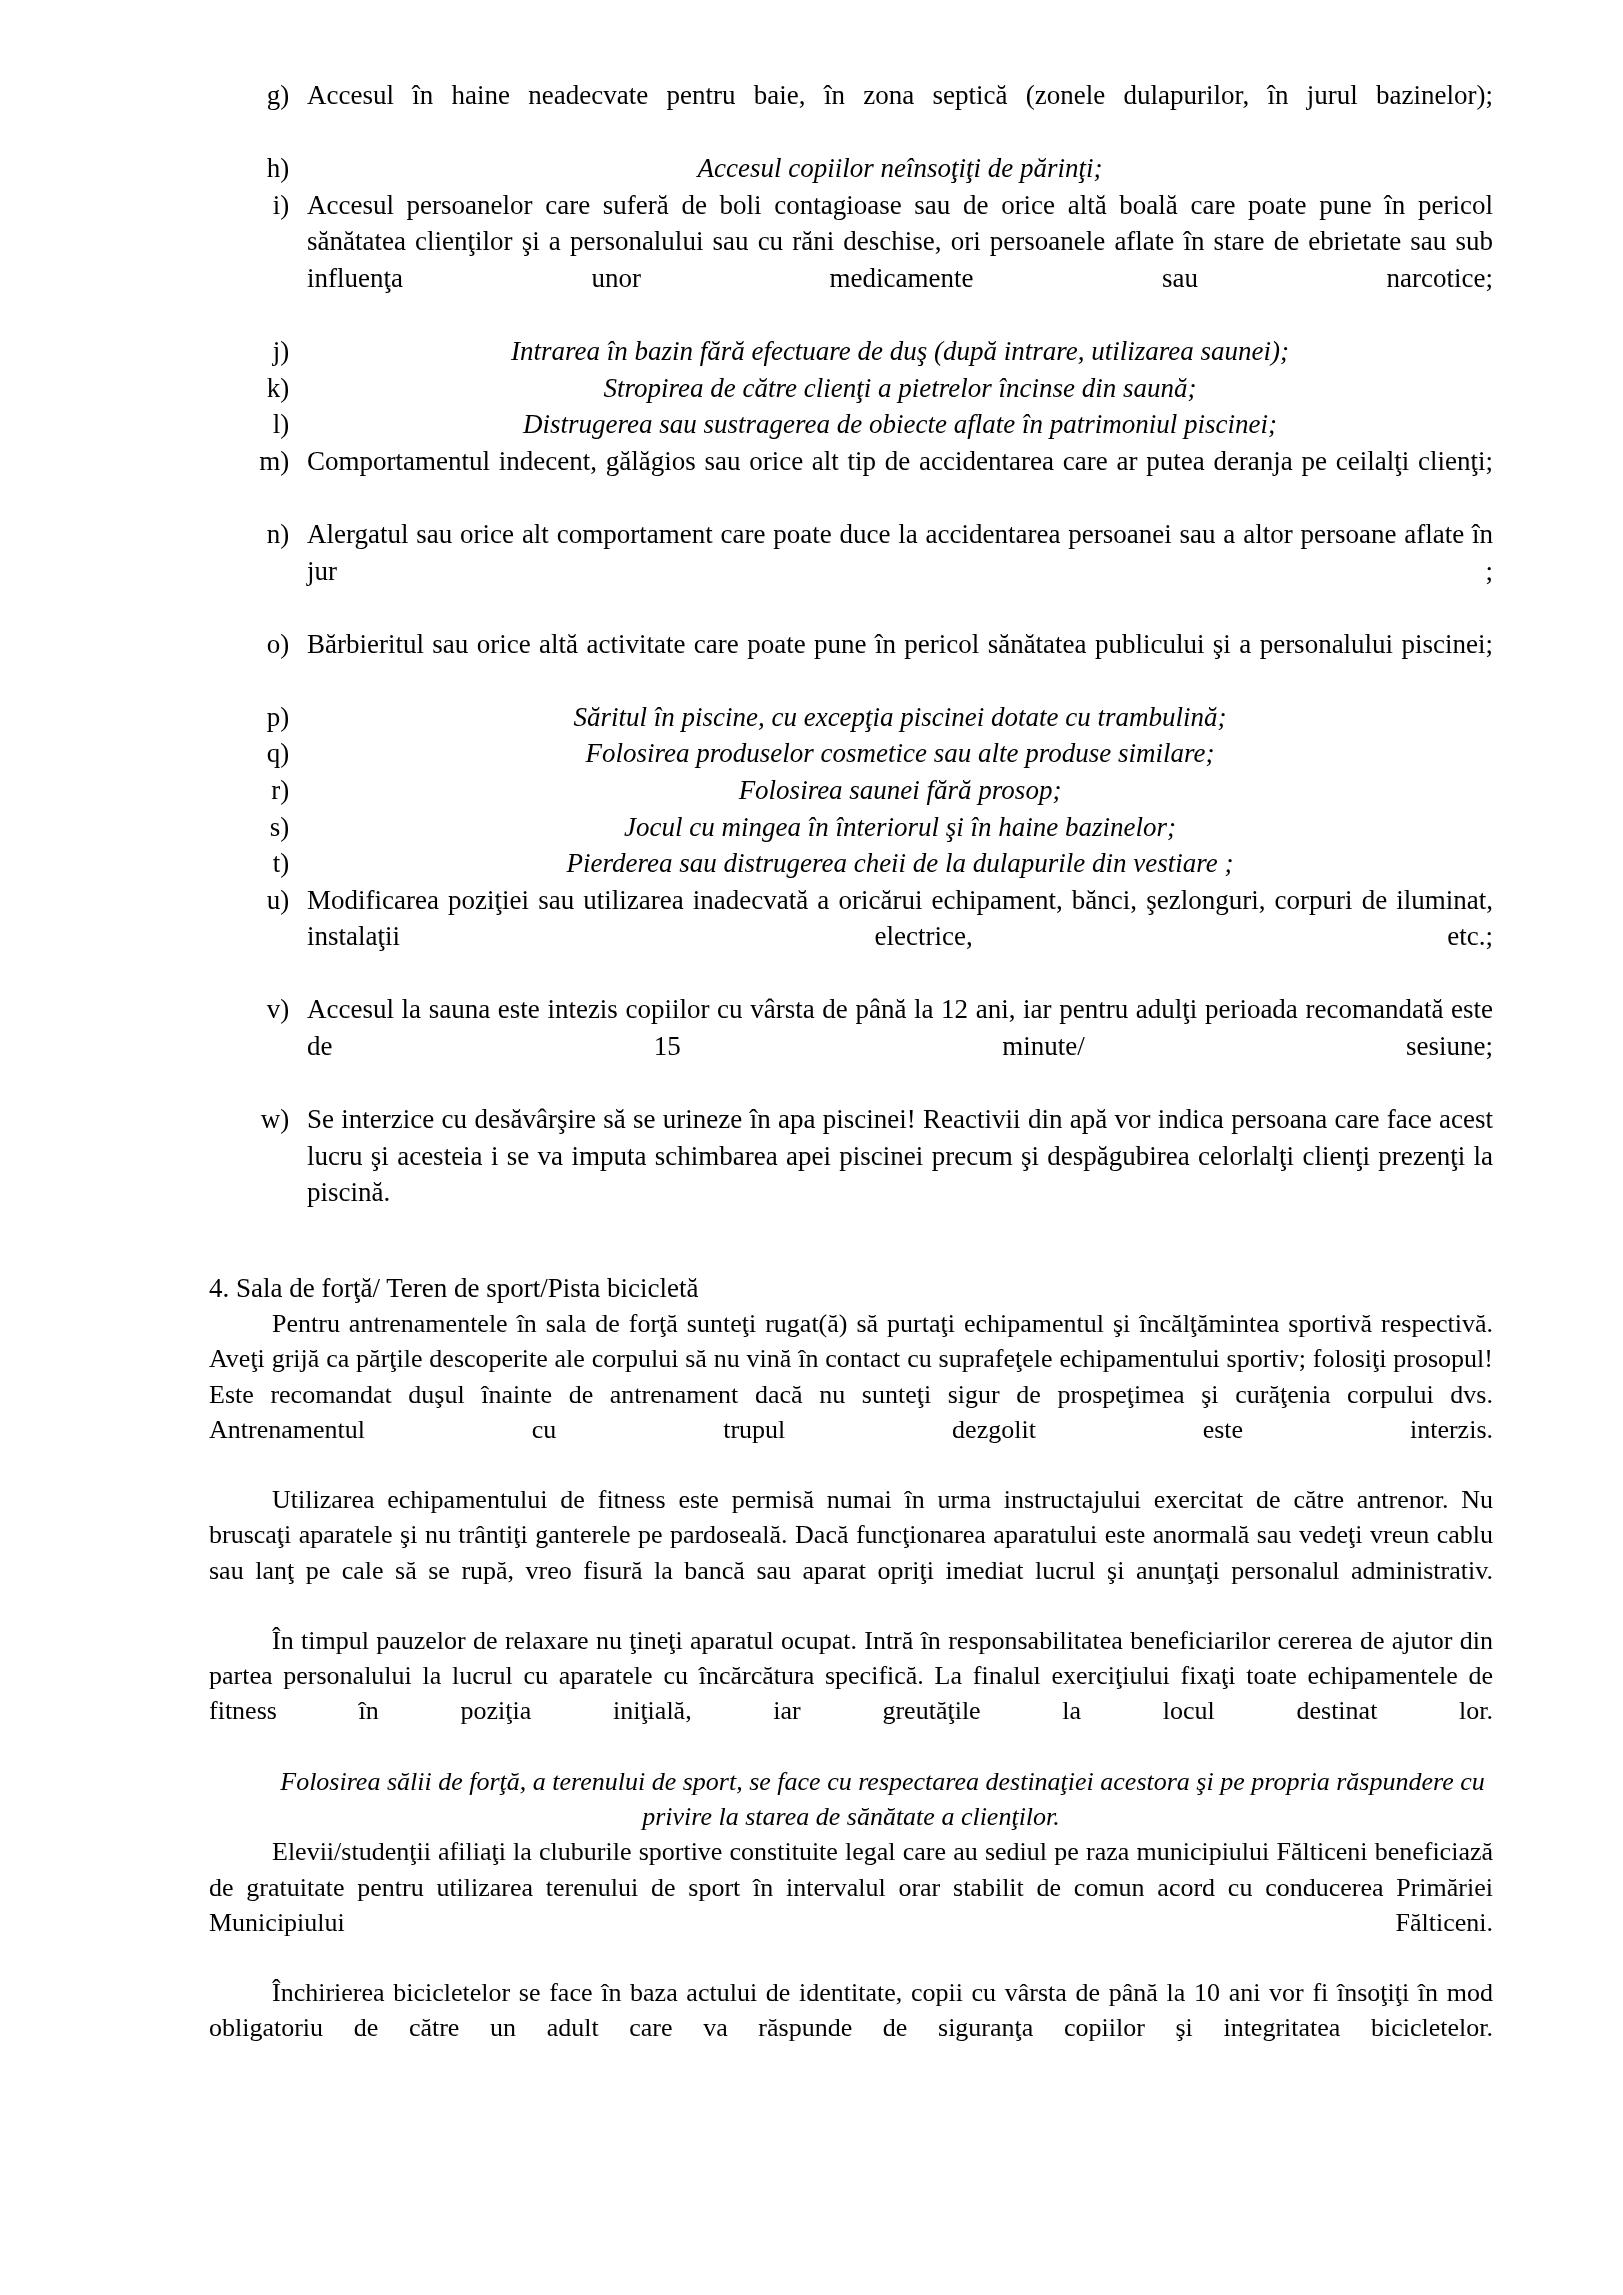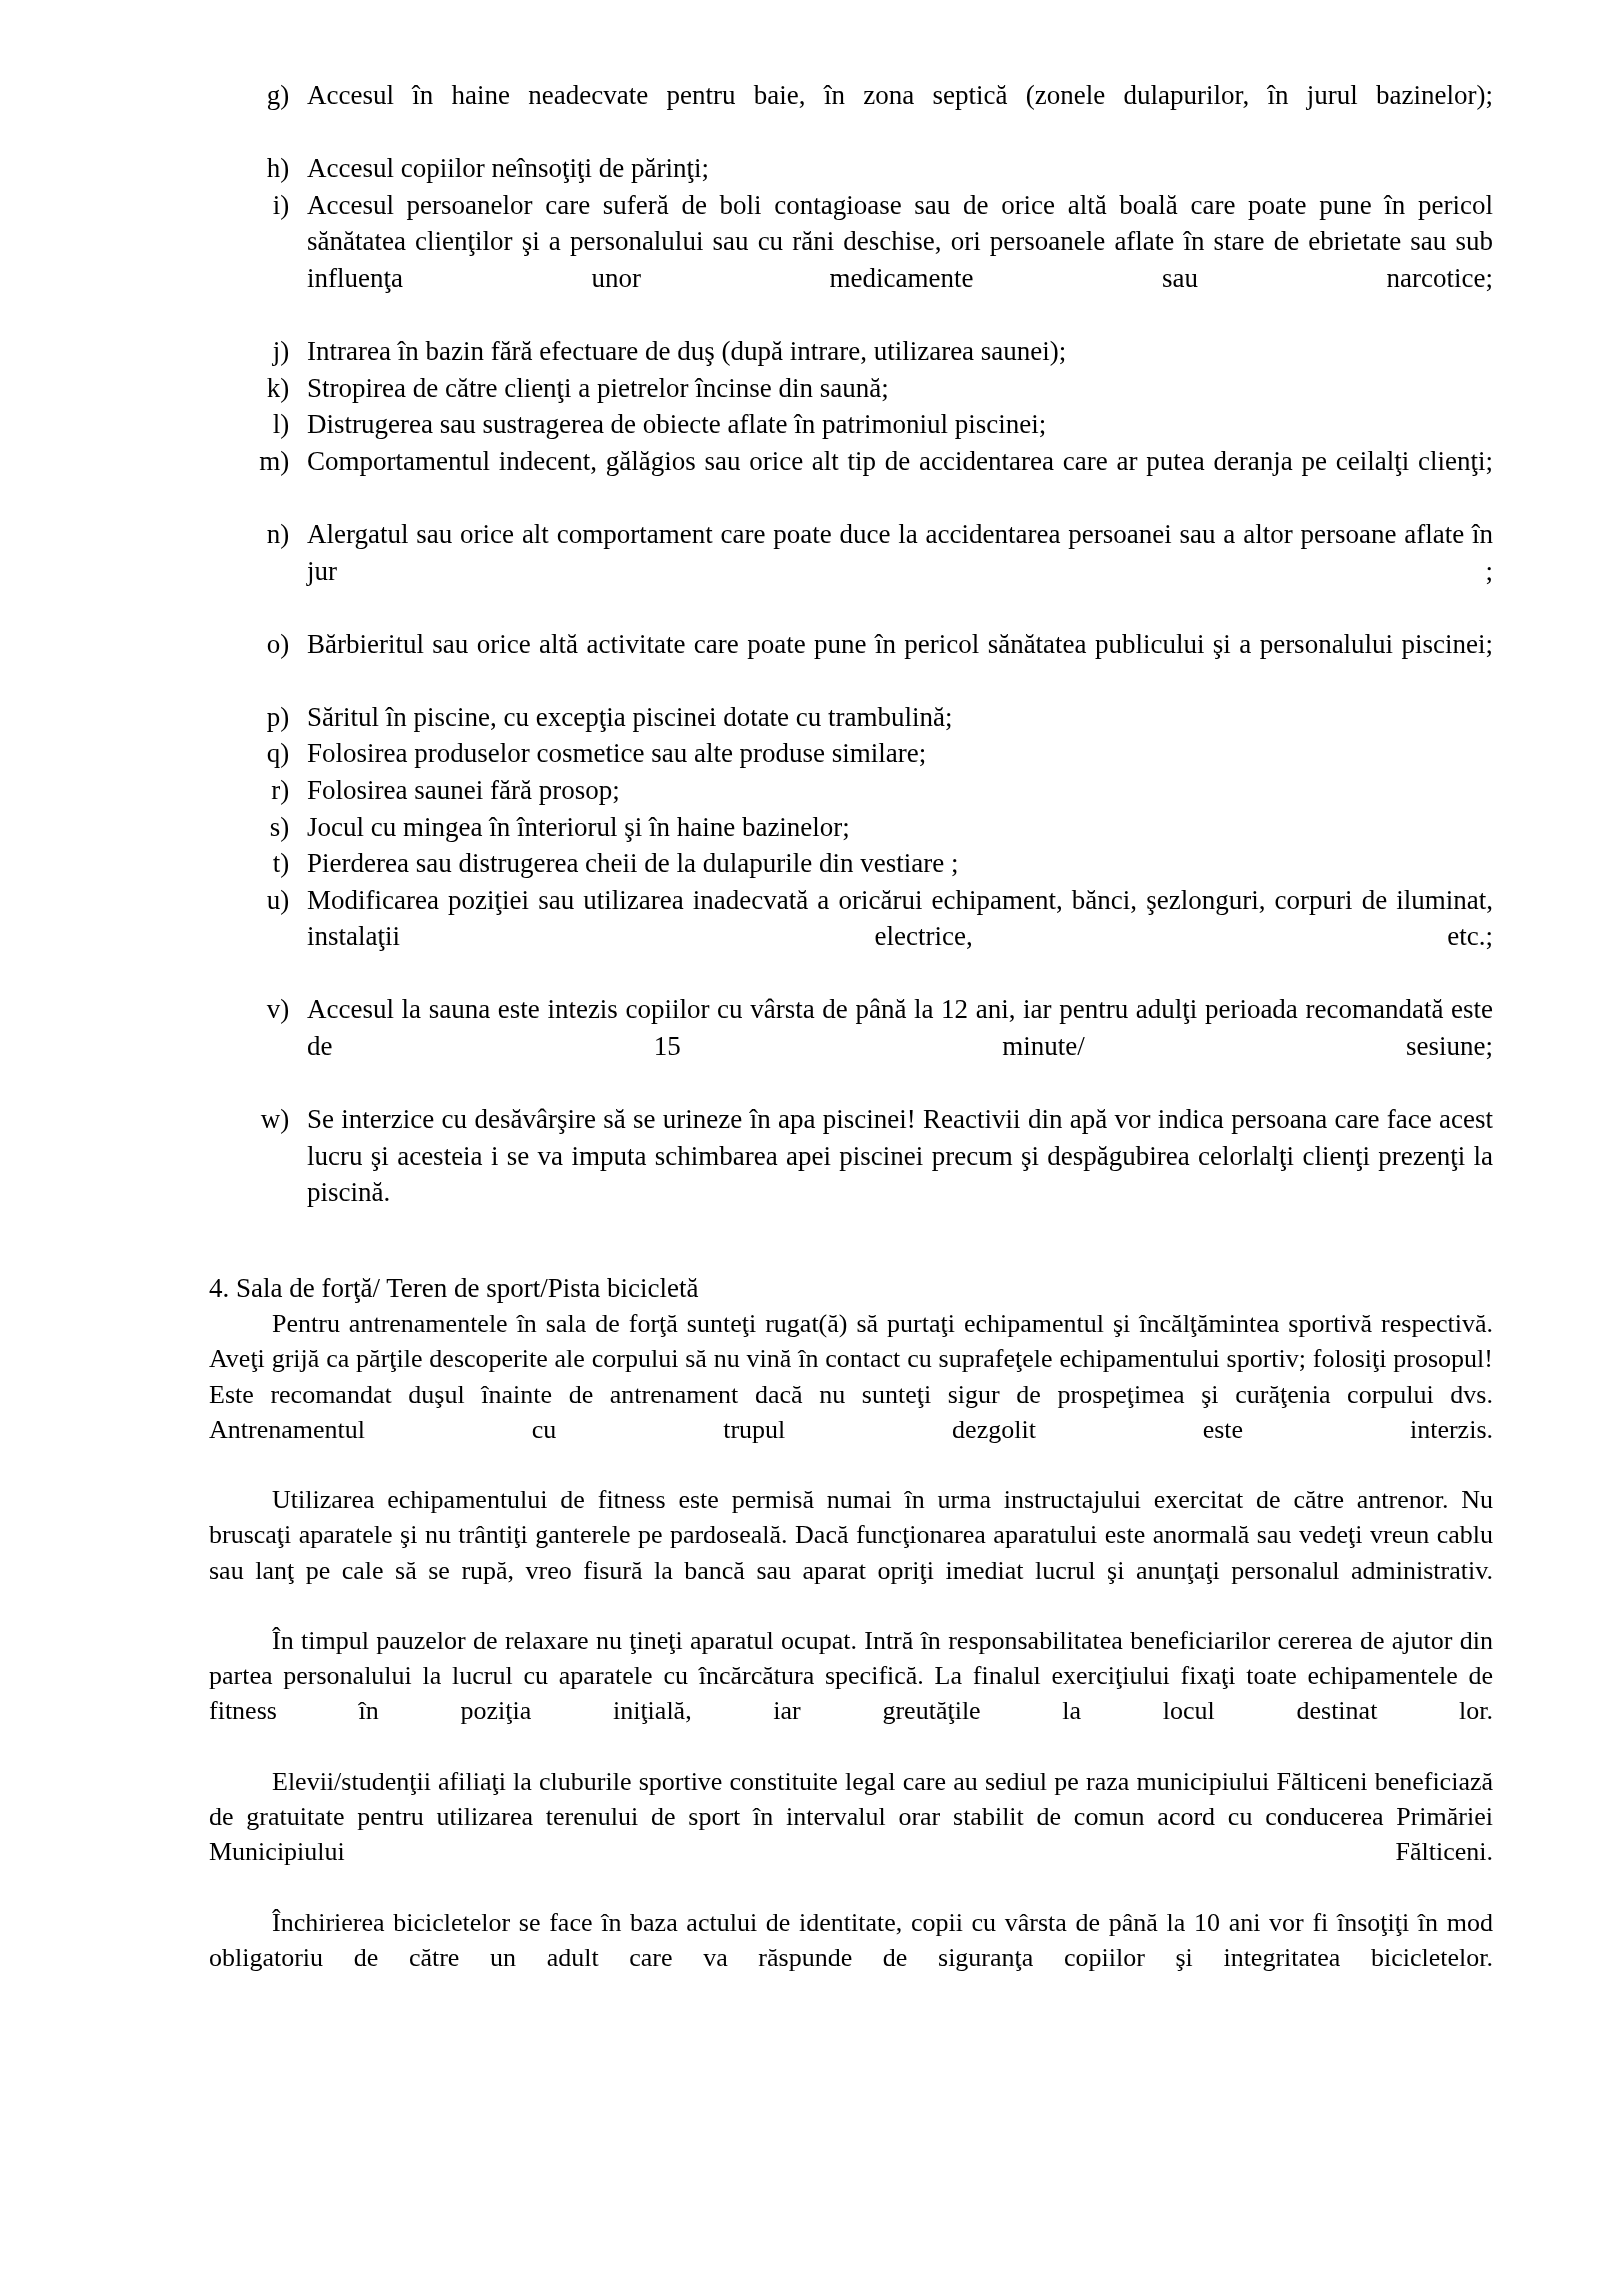--- a/index.html
+++ b/index.html
@@ -56,21 +56,22 @@
   }
   
   .li-text::after,
   .para::after {
     content: "";
     display: inline-block;
     width: 100%;
   }
   .li-text.nojust,
   .para.nojust {
-    text-align: left;
+    text-align: center;
+    font-style: italic;
   }
   .li-text.nojust::after,
   .para.nojust::after { content: none; }
 
   
   .section-heading {
     font-size: 27px;
     font-weight: normal;
     line-height: 1.355;
     margin: 22px 0 0 0;
@@ -180,18 +181,19 @@
         <span class="li-text">Se interzice cu desăvârşire să se urineze în apa piscinei! Reactivii din apă vor indica persoana care face acest lucru şi acesteia i se va imputa schimbarea apei piscinei precum şi despăgubirea celorlalţi clienţi prezenţi la piscină.</span>
       </div>
 
     </div>
 
     <h2 class="section-heading">4. Sala de forţă/ Teren de sport/Pista bicicletă</h2>
 
     <p class="para">Pentru antrenamentele în sala de forţă sunteţi rugat(ă) să purtaţi echipamentul şi încălţămintea sportivă respectivă. Aveţi grijă ca părţile descoperite ale corpului să nu vină în contact cu suprafeţele echipamentului sportiv; folosiţi prosopul! Este recomandat duşul înainte de antrenament dacă nu sunteţi sigur de prospeţimea şi curăţenia corpului dvs. Antrenamentul cu trupul dezgolit este interzis.</p>
     <p class="para">Utilizarea echipamentului de fitness este permisă numai în urma instructajului exercitat de către antrenor. Nu bruscaţi aparatele şi nu trântiţi ganterele pe pardoseală. Dacă funcţionarea aparatului este anormală sau vedeţi vreun cablu sau lanţ pe cale să se rupă, vreo fisură la bancă sau aparat opriţi imediat lucrul şi anunţaţi personalul administrativ.</p>
     <p class="para">În timpul pauzelor de relaxare nu ţineţi aparatul ocupat. Intră în responsabilitatea beneficiarilor cererea de ajutor din partea personalului la lucrul cu aparatele cu încărcătura specifică. La finalul exerciţiului fixaţi toate echipamentele de fitness în poziţia iniţială, iar greutăţile la locul destinat lor.</p>
+    <p class="para nojust">Folosirea sălii de forţă, a terenului de sport, se face cu respectarea destinaţiei acestora şi pe propria răspundere cu privire la starea de sănătate a clienţilor.</p>
     <p class="para">Elevii/studenţii afiliaţi la cluburile sportive constituite legal care au sediul pe raza municipiului Fălticeni beneficiază de gratuitate pentru utilizarea terenului de sport în intervalul orar stabilit de comun acord cu conducerea Primăriei Municipiului Fălticeni.</p>
     <p class="para">Închirierea bicicletelor se face în baza actului de identitate, copii cu vârsta de până la 10 ani vor fi însoţiţi în mod obligatoriu de către un adult care va răspunde de siguranţa copiilor şi integritatea bicicletelor.</p>
 
   </div>
 </div>
 
 
 </body></html>

